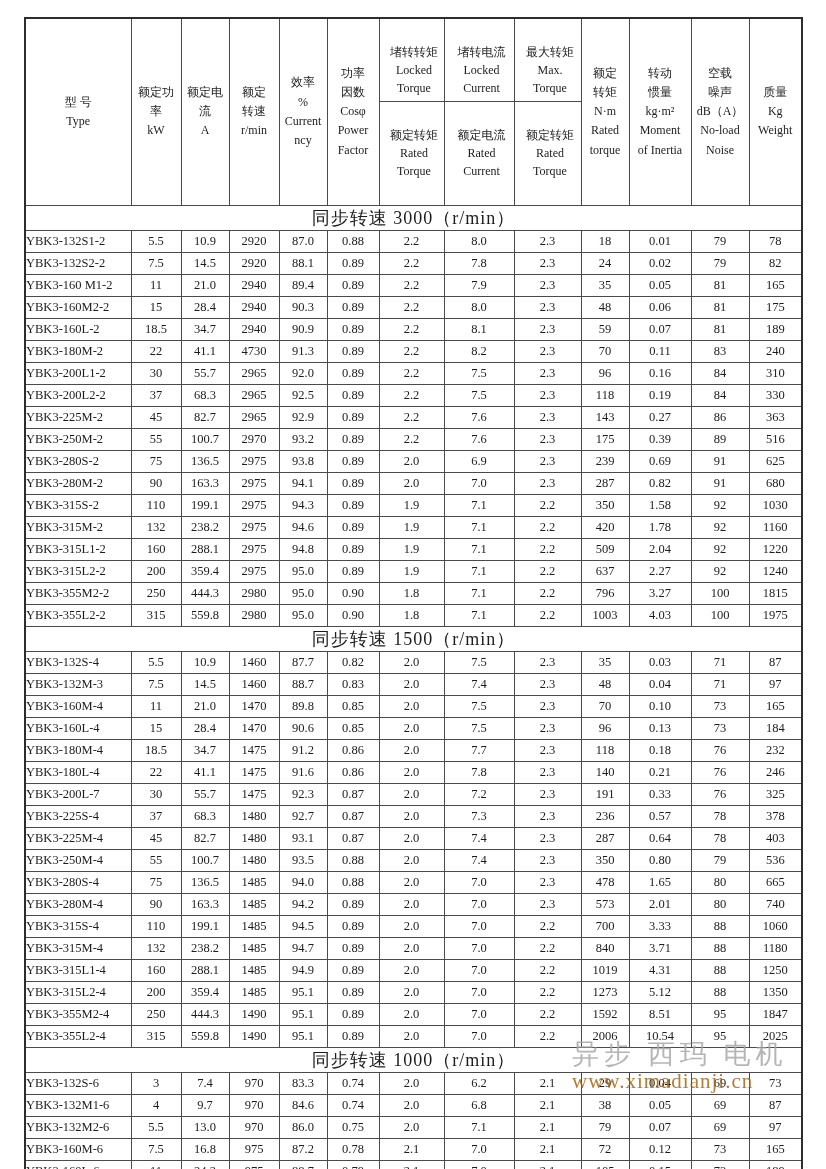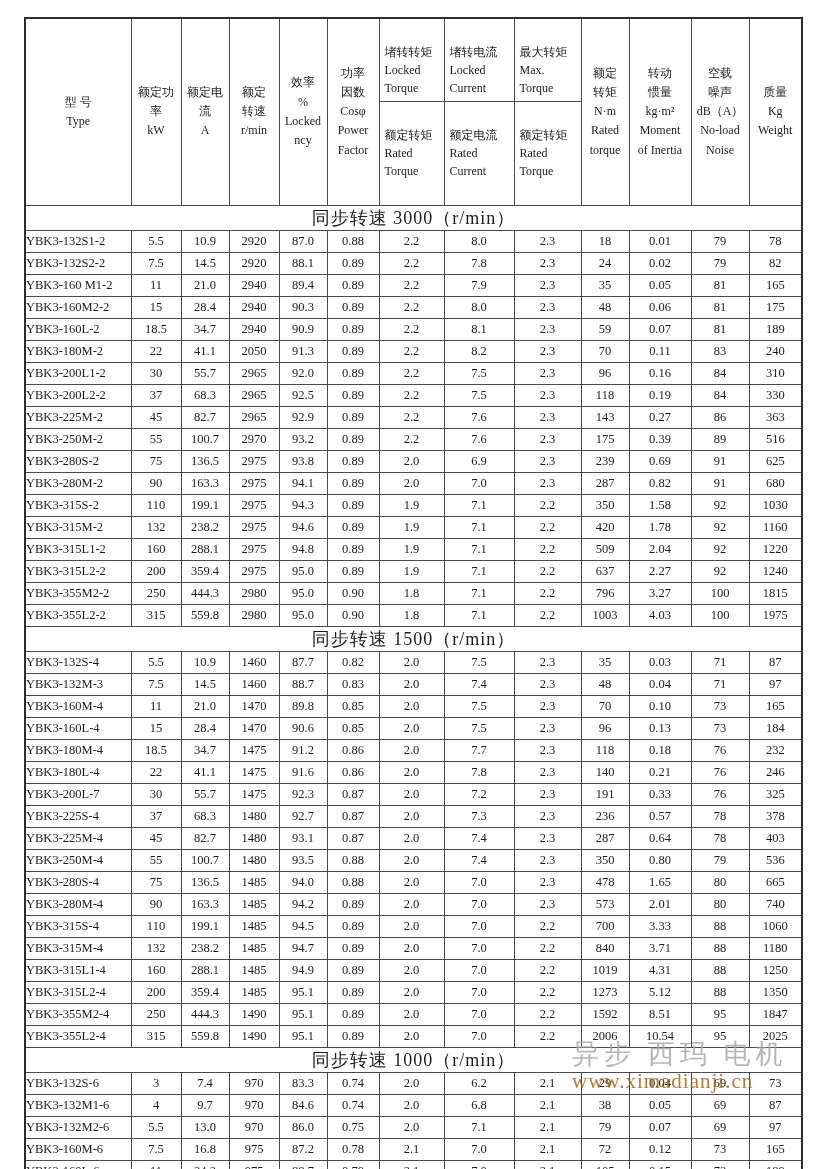--- a/index.html
+++ b/index.html
@@ -29,21 +29,21 @@
     vertical-align:middle;
     text-align:center;
     font-size:12px;
     line-height:1.6;
     white-space:pre-line;
   }
   th.split { padding:0; vertical-align:top; }
   th.split .half {
     height:64px;
     display:flex; flex-direction:column; justify-content:center;
-    text-align:left; padding-left:5px;
+    text-align:center; padding-left:5px;
     font-size:12px; line-height:1.5;
     white-space:pre-line;
     box-sizing:border-box;
   }
   th.split .half.top { border-bottom:1px solid #4a4a4a; }
   td.section {
     height:21px;
     text-align:center;
     font-size:18px;
     letter-spacing:1px;
@@ -110,21 +110,21 @@
 率
 kW</th>
         <th class="head">额定电
 流
 A</th>
         <th class="head">额定
 转速
 r/min</th>
         <th class="head">效率
 %
-Locked
+Current
 ncy</th>
         <th class="head">功率
 因数
 Cosφ
 Power
 Factor</th>
         <th class="head split">
           <div class="half top">堵转转矩
 Locked
 Torque</div>
@@ -244,21 +244,21 @@
           <td class="num-cell">2.3</td>
           <td class="num-cell">59</td>
           <td class="num-cell">0.07</td>
           <td class="num-cell">81</td>
           <td class="num-cell">189</td>
         </tr>
         <tr>
           <td class="type-cell">YBK3-180M-2</td>
           <td class="num-cell">22</td>
           <td class="num-cell">41.1</td>
-          <td class="num-cell">2050</td>
+          <td class="num-cell">4730</td>
           <td class="num-cell">91.3</td>
           <td class="num-cell">0.89</td>
           <td class="num-cell">2.2</td>
           <td class="num-cell">8.2</td>
           <td class="num-cell">2.3</td>
           <td class="num-cell">70</td>
           <td class="num-cell">0.11</td>
           <td class="num-cell">83</td>
           <td class="num-cell">240</td>
         </tr>

